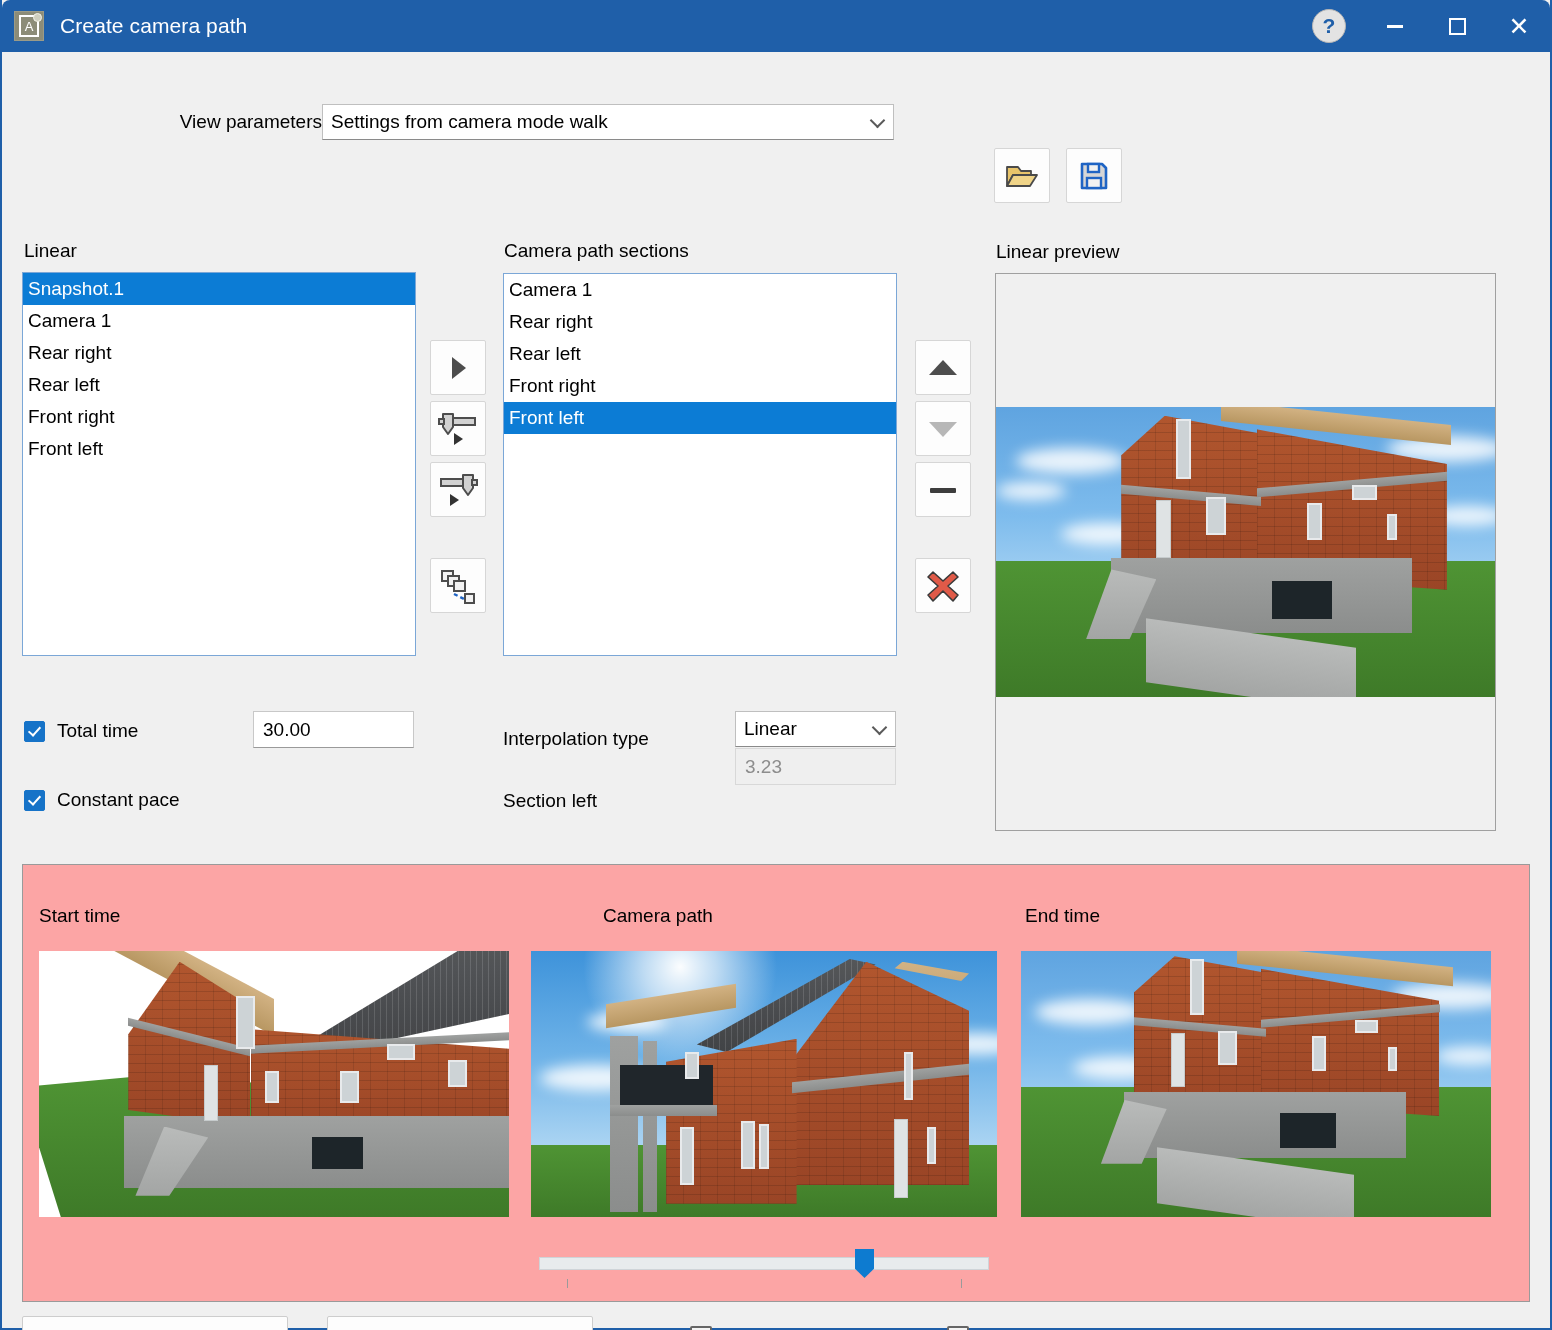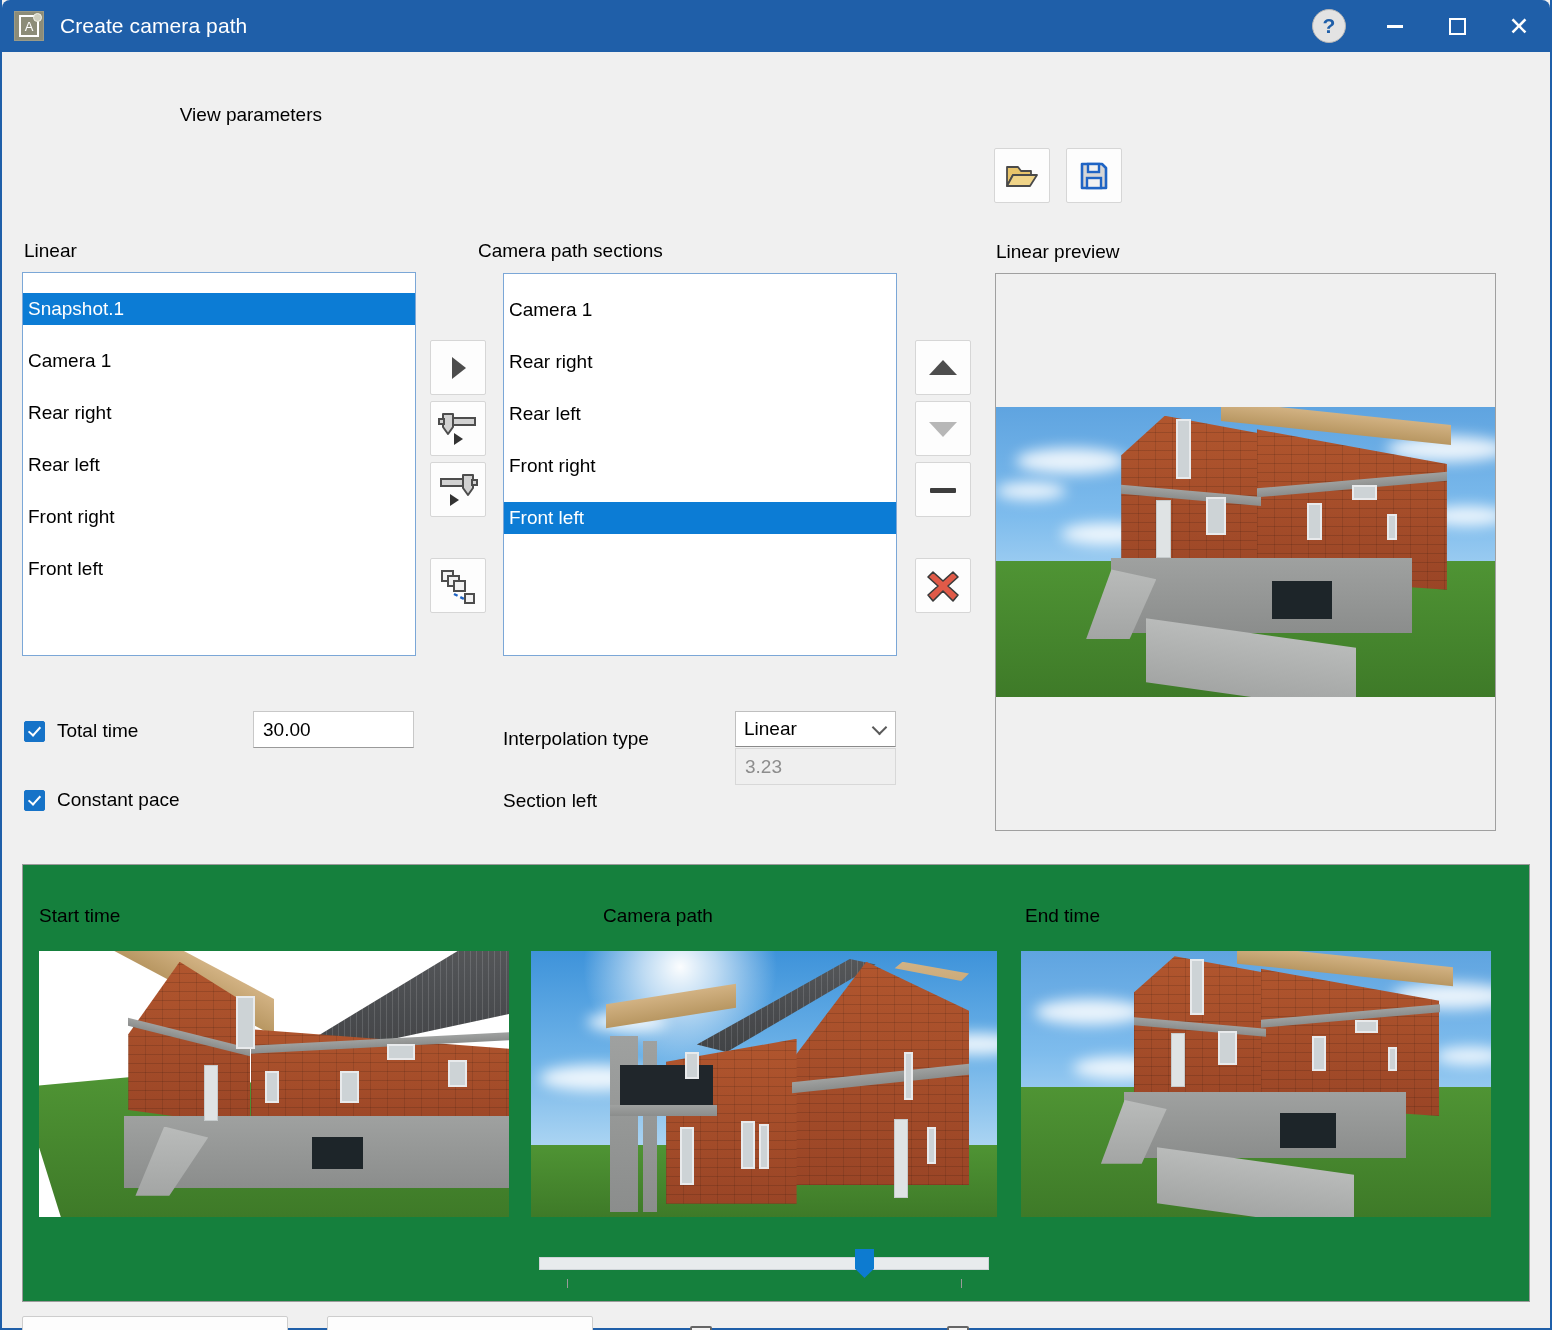--- a/index.html
+++ b/index.html
@@ -95,30 +95,30 @@
     display: flex; align-items: center; justify-content: center;
     border-radius: 2px;
   }
   #file-btns { position: absolute; left: 992px; top: 96px; display: flex; gap: 16px; }
   #file-btns .iconbtn { width: 56px; height: 55px; }
 
   
   .section-hdr { font-size: 19px; color: #000; }
 
   #cameras-hdr      { position: absolute; left: 22px;  top: 188px; }
-  #sections-hdr     { position: absolute; left: 476px; top: 188px; }
+  #sections-hdr     { position: absolute; left: 502px; top: 188px; }
   #preview-hdr      { position: absolute; left: 994px; top: 189px; }
 
   .listbox {
     background: #ffffff; border: 1px solid #7ba7d7;
     overflow: hidden; padding: 0;
   }
   .listitem {
     height: 32px; line-height: 32px; font-size: 19px;
-    padding-left: 5px; color: #000; white-space: nowrap; margin-top: 20px;
+    padding-left: 5px; color: #000; white-space: nowrap;
   }
   .listitem.sel { background: #0c7cd5; color: #ffffff; }
 
   #cameras-list  { position: absolute; left: 20px;  top: 220px; width: 394px; height: 384px; }
   #sections-list { position: absolute; left: 501px; top: 221px; width: 394px; height: 383px; }
 
   
   #mid-btns { position: absolute; left: 428px; top: 288px; display: flex; flex-direction: column; }
   #mid-btns .iconbtn { width: 56px; height: 55px; margin-bottom: 6px; }
   #mid-btns .iconbtn.spaced { margin-top: 35px; }
@@ -164,21 +164,21 @@
   
   #preview-box {
     position: absolute; left: 993px; top: 221px; width: 501px; height: 558px;
     background: #f0f0f0; border: 1px solid #a0a0a0; overflow: hidden;
   }
   #preview-img { position: absolute; left: 0; top: 133px; width: 501px; height: 290px; }
 
   
   #bottom-panel {
     position: absolute; left: 20px; top: 812px; right: 20px; height: 438px;
-    border: 1px solid #9a9a9a; background: #15803d;
+    border: 1px solid #9a9a9a; background: #fca5a5;
   }
   .bp-label { position: absolute; font-size: 19px; color: #000; }
   #start-lbl  { left: 16px;  top: 40px; }
   #path-lbl   { left: 580px; top: 40px; }
   #end-lbl    { left: 1002px;top: 40px; }
 
   .thumb { position: absolute; top: 86px; overflow: hidden; background: #fff; }
   #thumb-start { left: 16px;  width: 470px; height: 266px; }
   #thumb-path  { left: 508px; width: 466px; height: 266px; }
   #thumb-end   { left: 998px; width: 470px; height: 266px; }
@@ -281,20 +281,24 @@
       <div class="winbtn" id="close-btn">
           <span class="glyph">✕</span>
         </div>
     </div>
   </div>
 
   <div id="content">
 
     <div id="row-viewparams">
       <div id="viewparams-label">View parameters</div>
+      <div class="combo" id="viewparams-combo">
+        <span>Settings from camera mode walk</span>
+        <span class="chev"></span>
+      </div>
     </div>
 
     <div id="file-btns">
       <div class="iconbtn">
         <svg width="34" height="30" viewBox="0 0 34 30">
           <path d="M2 25 L2 6 L13 6 L16 10 L26 10 L26 14 L8 14 L2 25 Z" fill="#e8c46a" stroke="#4a4a4a" stroke-width="1.8" stroke-linejoin="round"></path>
           <path d="M8 14 L32 14 L25 25 L2 25 Z" fill="#f0d488" stroke="#4a4a4a" stroke-width="1.8" stroke-linejoin="round"></path>
         </svg>
       </div>
       <div class="iconbtn">

